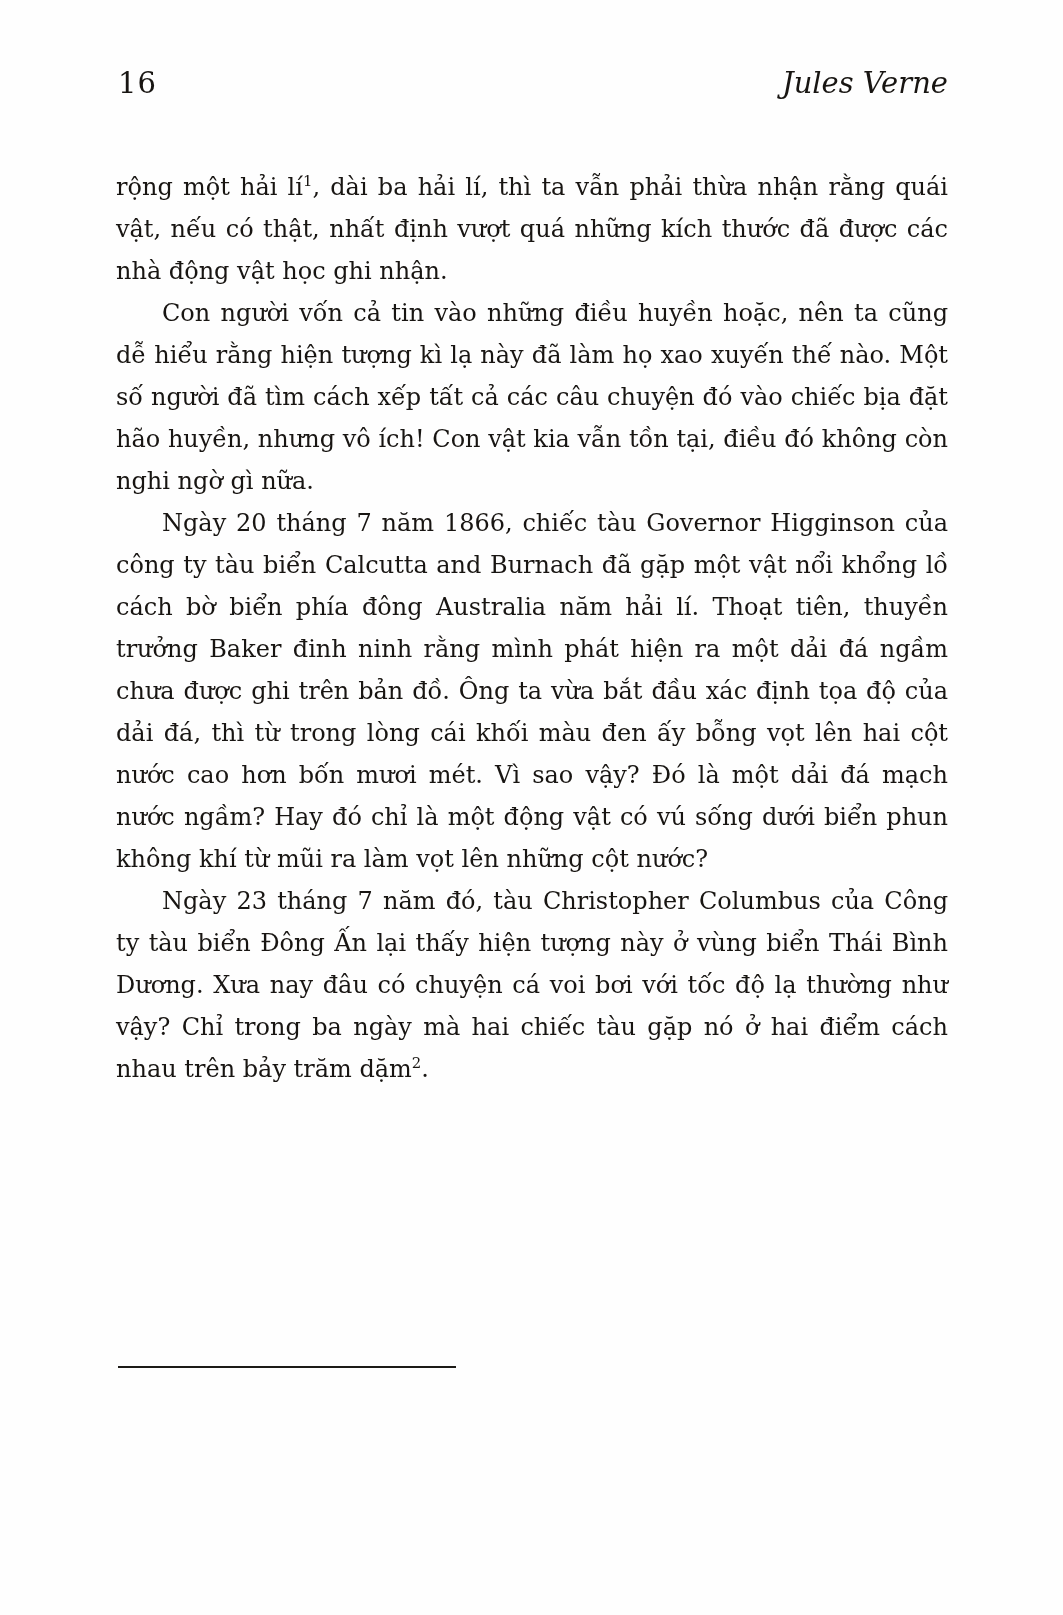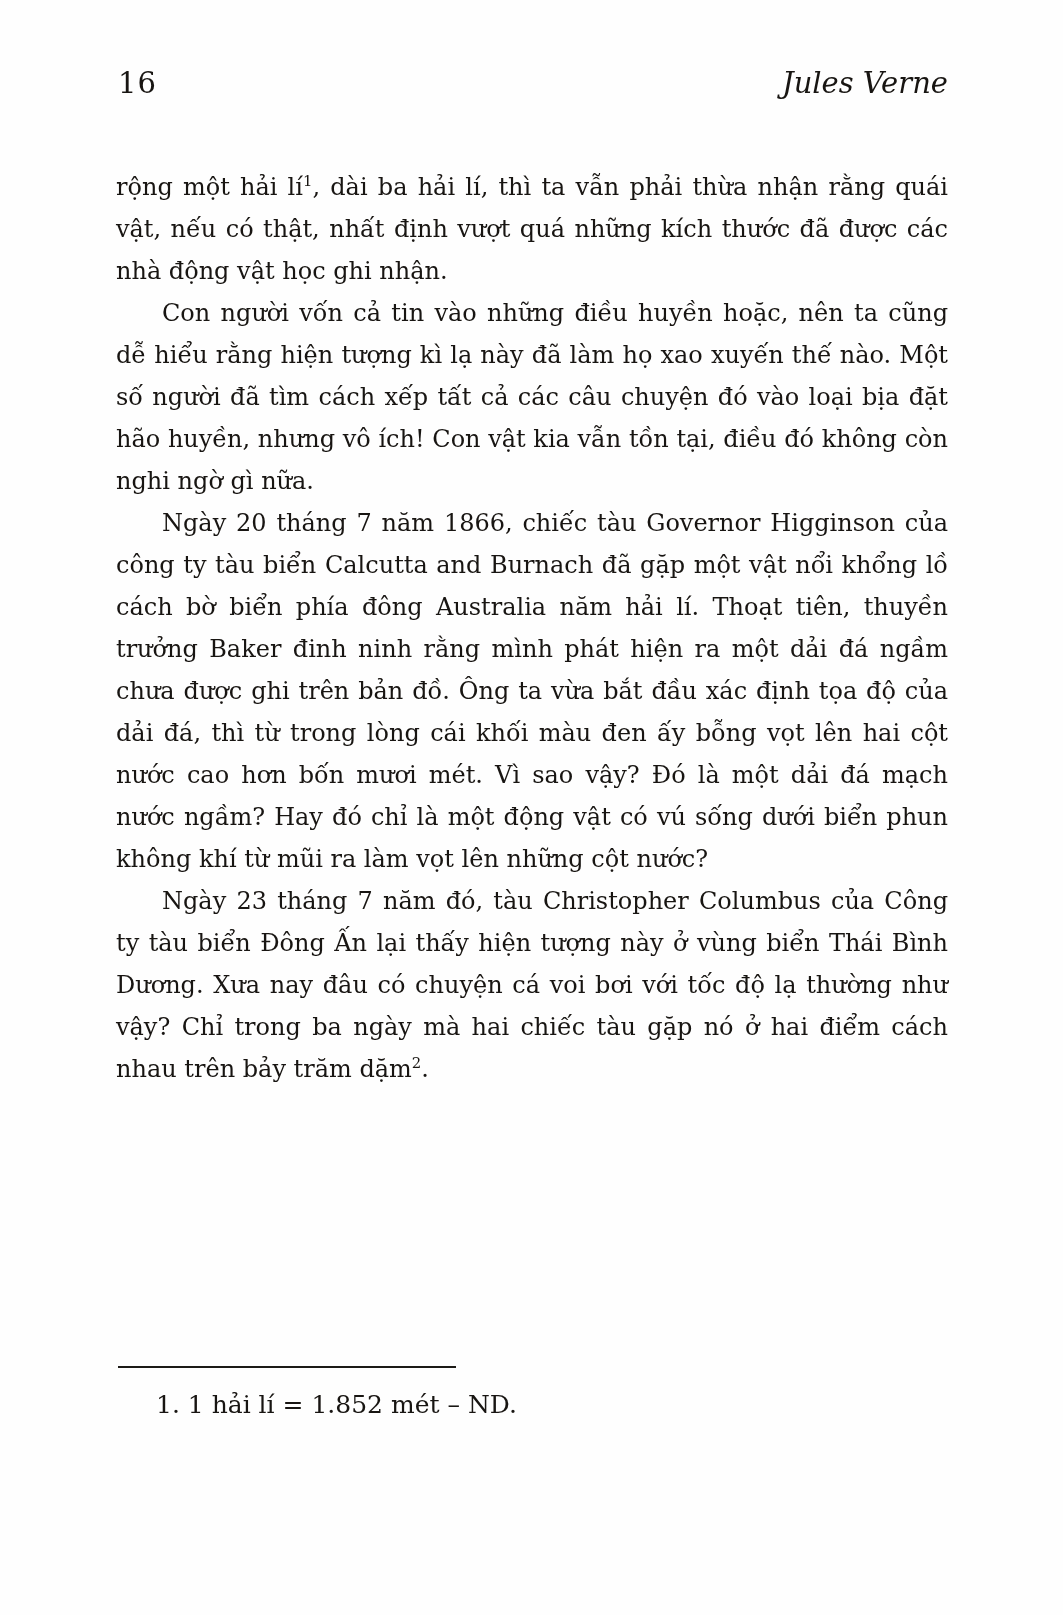--- a/index.html
+++ b/index.html
@@ -83,24 +83,23 @@
 
 <div class="page">
 
   <div class="page-header">
     <span class="page-number">16</span>
     <span class="running-title">Jules Verne</span>
   </div>
 
   <div class="body-text" id="body-text">
       <p class="">rộng một hải lí<sup>1</sup>, dài ba hải lí, thì ta vẫn phải thừa nhận rằng quái vật, nếu có thật, nhất định vượt quá những kích thước đã được các nhà động vật học ghi nhận.</p>
-      <p class="indent">Con người vốn cả tin vào những điều huyền hoặc, nên ta cũng dễ hiểu rằng hiện tượng kì lạ này đã làm họ xao xuyến thế nào. Một số người đã tìm cách xếp tất cả các câu chuyện đó vào loại bịa đặt hão huyền, nhưng vô ích! Con vật kia vẫn tồn tại, điều đó không còn nghi ngờ gì nữa.</p>
+      <p class="indent">Con người vốn cả tin vào những điều huyền hoặc, nên ta cũng dễ hiểu rằng hiện tượng kì lạ này đã làm họ xao xuyến thế nào. Một số người đã tìm cách xếp tất cả các câu chuyện đó vào chiếc bịa đặt hão huyền, nhưng vô ích! Con vật kia vẫn tồn tại, điều đó không còn nghi ngờ gì nữa.</p>
       <p class="indent">Ngày 20 tháng 7 năm 1866, chiếc tàu Governor Higginson của công ty tàu biển Calcutta and Burnach đã gặp một vật nổi khổng lồ cách bờ biển phía đông Australia năm hải lí. Thoạt tiên, thuyền trưởng Baker đinh ninh rằng mình phát hiện ra một dải đá ngầm chưa được ghi trên bản đồ. Ông ta vừa bắt đầu xác định tọa độ của dải đá, thì từ trong lòng cái khối màu đen ấy bỗng vọt lên hai cột nước cao hơn bốn mươi mét. Vì sao vậy? Đó là một dải đá mạch nước ngầm? Hay đó chỉ là một động vật có vú sống dưới biển phun không khí từ mũi ra làm vọt lên những cột nước?</p>
       <p class="indent">Ngày 23 tháng 7 năm đó, tàu Christopher Columbus của Công ty tàu biển Đông Ấn lại thấy hiện tượng này ở vùng biển Thái Bình Dương. Xưa nay đâu có chuyện cá voi bơi với tốc độ lạ thường như vậy? Chỉ trong ba ngày mà hai chiếc tàu gặp nó ở hai điểm cách nhau trên bảy trăm dặm<sup>2</sup>.</p>
     </div>
 
   <div class="footnote-rule"></div>
 
   <div class="footnotes" id="footnotes">
-      <p>1. 1 hải lí = 1.852 mét – ND.</p>
     </div>
 
 </div>
 
 </body></html>

